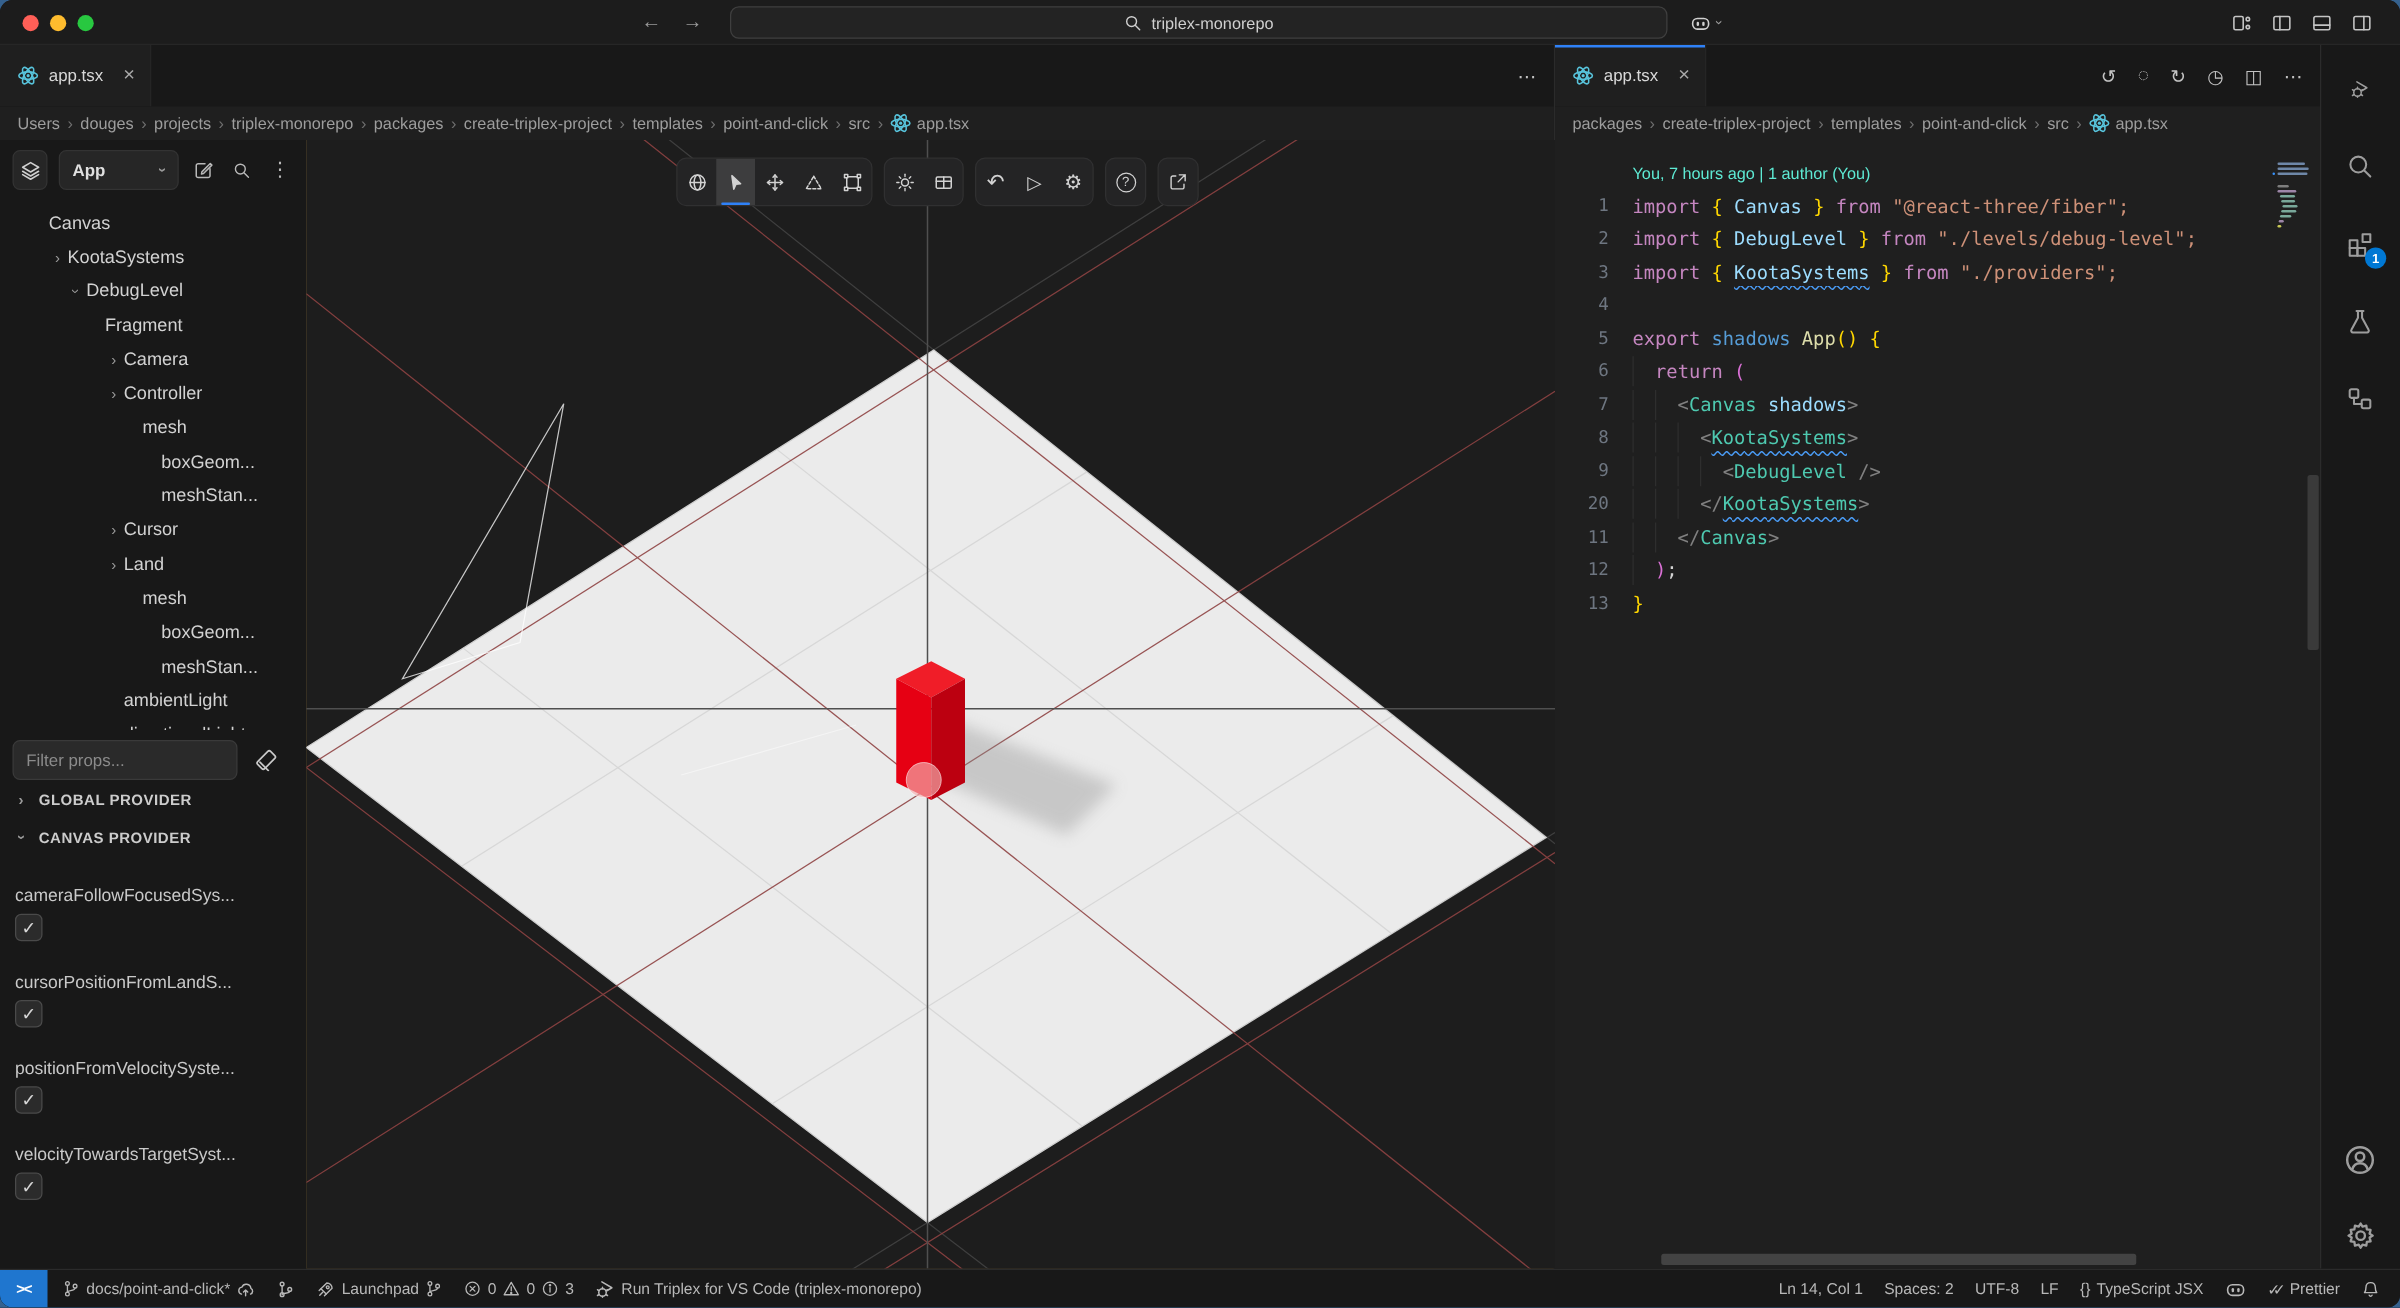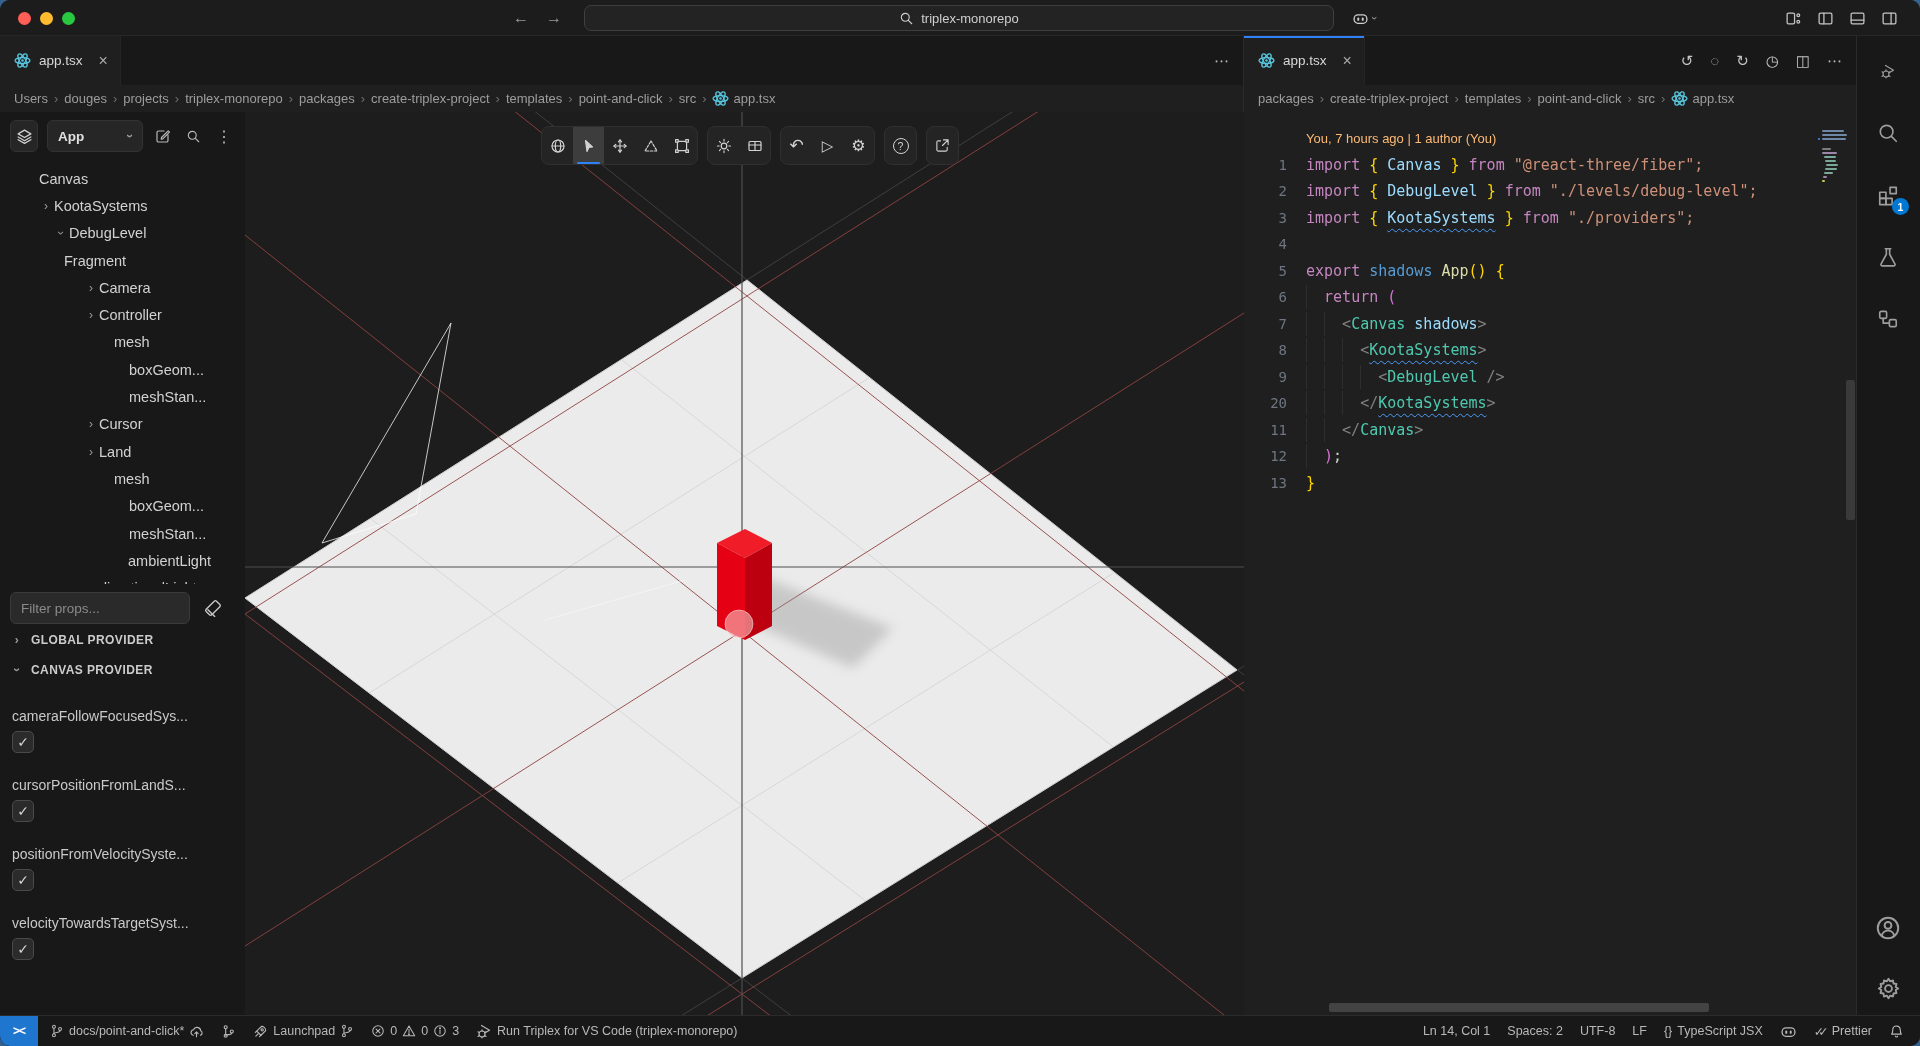--- a/index.html
+++ b/index.html
@@ -62,21 +62,21 @@
   .help-circle{width:16px;height:16px;border:1.4px solid #d2d2d2;border-radius:50%;font-size:10.5px;display:flex;align-items:center;justify-content:center;}
   
   .code-area{flex:1;position:relative;overflow:hidden;font-family:"DejaVu Sans Mono",monospace;font-size:15px;background:#1f1f1f;}
   .code-scroll{position:absolute;inset:0 40px 14px 0;padding-top:13px;}
   .meta-line,.code-line{height:26.5px;display:flex;align-items:center;white-space:pre;}
   .gutter{width:62px;flex:none;text-align:right;padding-right:19px;color:#6e7681;font-size:14px;}
   .code-line.current .gutter{color:#cccccc;}
   .code-line.current .line-content-wrap{border:1px solid #3c3c3c;border-radius:3px;}
   .line-content-wrap{flex:1;height:24px;display:flex;align-items:center;position:relative;}
   .caret{width:2px;height:19px;background:#e8e8e8;margin-left:1px;}
-  .meta-line .txt{font-family:"Liberation Sans",sans-serif;font-size:13px;color:#fdba74;}
+  .meta-line .txt{font-family:"Liberation Sans",sans-serif;font-size:13px;color:#5eead4;}
   .ig{display:inline-block;width:2ch;height:24px;border-left:1px solid #2e2e2e;vertical-align:top;}
   .kw{color:#C586C0}.k2{color:#569CD6}.fn{color:#DCDCAA}.vr{color:#9CDCFE}.st{color:#CE9178}
   .b1{color:#FFD700}.p2{color:#DA70D6}.tg{color:#4EC9B0}.at{color:#9CDCFE}.ab{color:#808080}.pl{color:#d4d4d4}
   .sq{text-decoration:underline wavy #4a9df8 1px;text-underline-offset:5px;}
   .minimap{position:absolute;top:2px;right:10px;width:28px;bottom:0;}
   .mm-bar{position:absolute;height:2.4px;border-radius:1px;}
   .vscroll{position:absolute;right:1px;top:268px;width:9px;height:140px;background:rgba(110,110,110,.35);border-radius:2px;}
   .hscroll{position:absolute;left:85px;bottom:3px;width:380px;height:9px;background:rgba(110,110,110,.45);border-radius:2px;}
   
   .statusbar{height:31px;flex:none;background:#181818;border-top:1px solid #2b2b2b;display:flex;align-items:center;color:#b8b8b8;font-size:12.5px;position:relative;z-index:3;}
@@ -265,21 +265,21 @@
               <div class="tree-row" style="padding-left: 38px;">
                 <span class="tree-chev">›</span>
                 <span>KootaSystems</span>
               </div>
               <div class="tree-row" style="padding-left: 53px;">
                 <span class="tree-chev">
                   <span class="rot90">›</span>
                 </span>
                 <span>DebugLevel</span>
               </div>
-              <div class="tree-row" style="padding-left: 48px;">
+              <div class="tree-row" style="padding-left: 68px;">
                 <span class="tree-chev"></span>
                 <span>Fragment</span>
               </div>
               <div class="tree-row" style="padding-left: 83px;">
                 <span class="tree-chev">›</span>
                 <span>Camera</span>
               </div>
               <div class="tree-row" style="padding-left: 83px;">
                 <span class="tree-chev">›</span>
                 <span>Controller</span>
@@ -309,21 +309,21 @@
                 <span>mesh</span>
               </div>
               <div class="tree-row" style="padding-left: 113px;">
                 <span class="tree-chev"></span>
                 <span>boxGeom...</span>
               </div>
               <div class="tree-row" style="padding-left: 113px;">
                 <span class="tree-chev"></span>
                 <span>meshStan...</span>
               </div>
-              <div class="tree-row" style="padding-left: 83px; margin-left: 29px;">
+              <div class="tree-row" style="padding-left: 83px;">
                 <span class="tree-chev"></span>
                 <span>ambientLight</span>
               </div>
               <div class="tree-row" style="padding-left: 83px;">
                 <span class="tree-chev"></span>
                 <span>directionalLight</span>
               </div>
             </div>
           <div class="props-section">
             <div class="filter-row">

